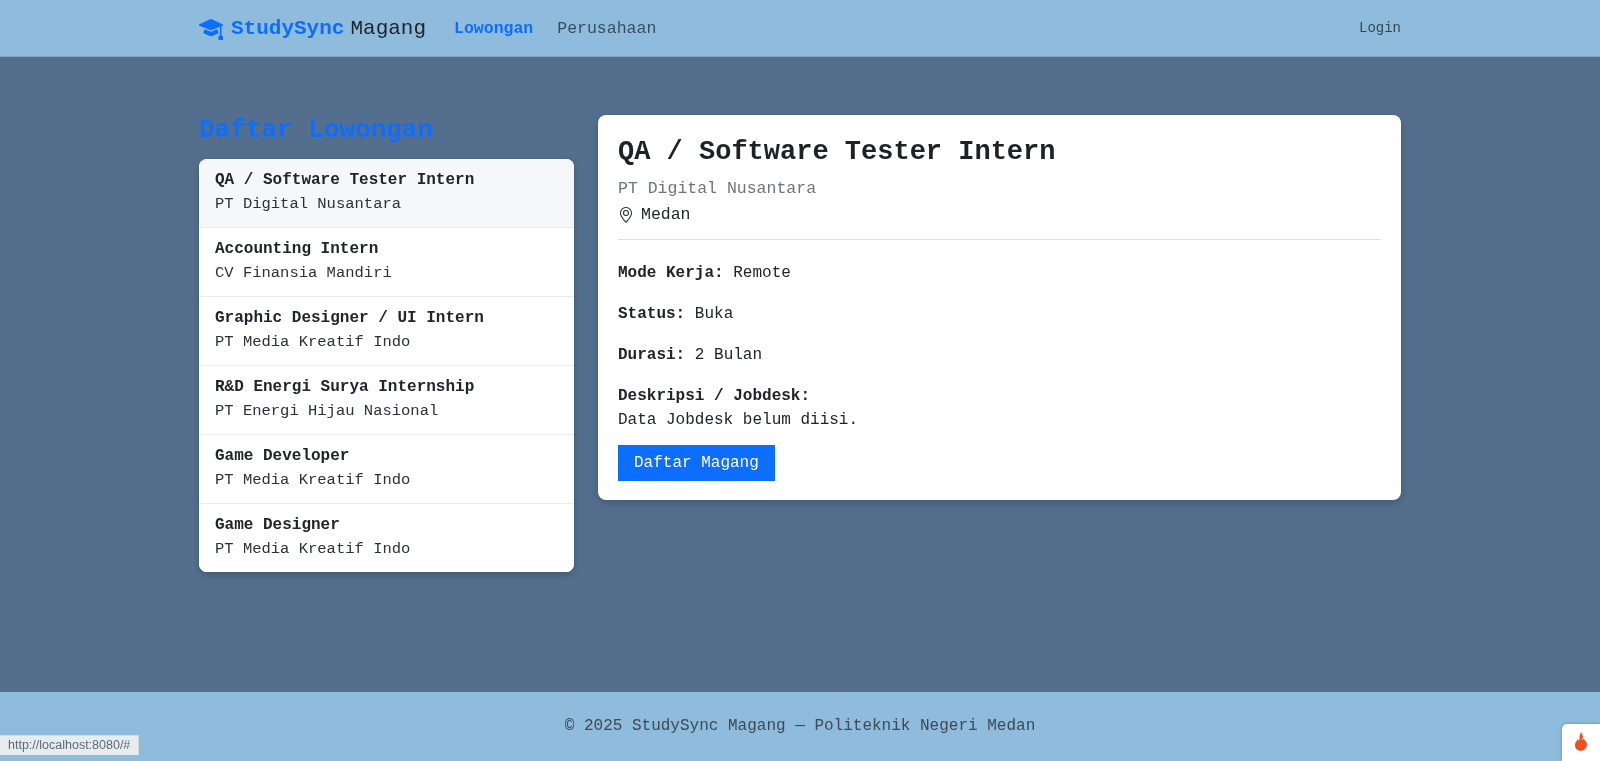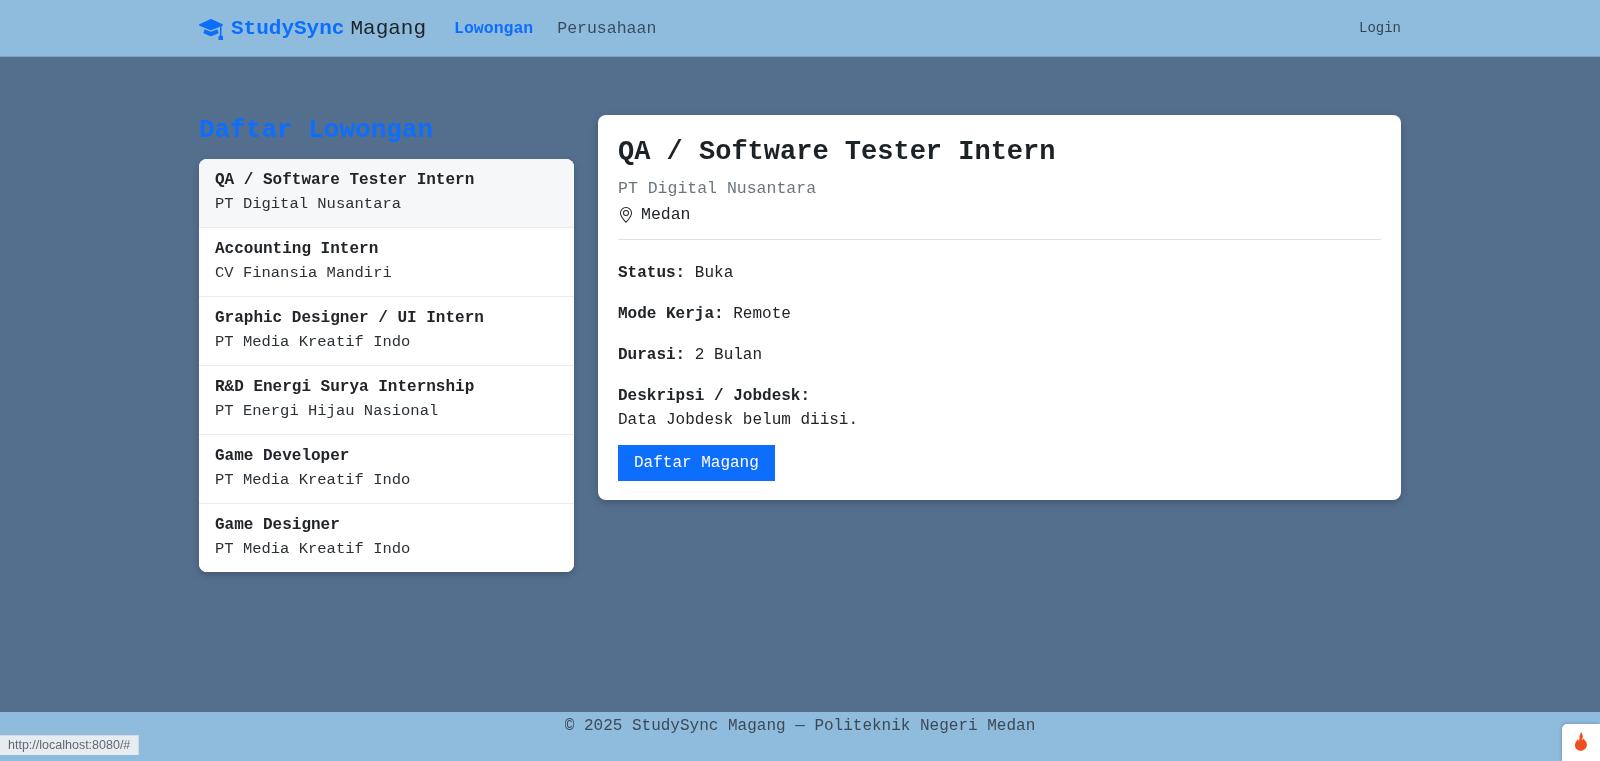--- a/index.html
+++ b/index.html
@@ -109,21 +109,21 @@
     padding: 8px 15px;
     font-size: 16px; font-family: inherit;
     cursor: pointer;
   }
 
   
   footer {
     flex: 0 0 auto;
     background: #8fbbdd;
     text-align: center;
-    padding: 5px 0 26px;
+    padding: 25px 0 26px;
     color: #3d4a56;
     font-size: 16px;
   }
 
   
   .status-tooltip {
     position: fixed; left: 0; bottom: 6px;
     background: #e7ecf1;
     border: 1px solid #d4dae0; border-left: none; border-bottom: none;
     color: #5d6a75;
@@ -214,22 +214,22 @@
             <span style="display:flex;">
               <svg width="16" height="16" viewBox="0 0 16 16" fill="#212529" xmlns="http://www.w3.org/2000/svg">
                 <path d="M12.166 8.94c-.524 1.062-1.234 2.12-1.96 3.07A31.493 31.493 0 0 1 8 14.58a31.481 31.481 0 0 1-2.206-2.57c-.726-.95-1.436-2.008-1.96-3.07C3.304 7.867 3 6.862 3 6a5 5 0 0 1 10 0c0 .862-.305 1.867-.834 2.94zM8 16s6-5.686 6-10A6 6 0 0 0 2 6c0 4.314 6 10 6 10z"></path>
                 <path d="M8 8a2 2 0 1 1 0-4 2 2 0 0 1 0 4zm0 1a3 3 0 1 0 0-6 3 3 0 0 0 0 6z"></path>
               </svg>
             </span>
             <span>Medan</span>
           </div>
           <hr class="divider">
 
+          <p class="field"><b>Mode Kerja:</b> <span>Remote</span></p>
           <p class="field"><b>Status:</b> <span>Buka</span></p>
-          <p class="field"><b>Mode Kerja:</b> <span>Remote</span></p>
           <p class="field"><b>Durasi:</b> <span>2 Bulan</span></p>
 
           <p class="desc-label">Deskripsi / Jobdesk:</p>
           <p class="desc-text">Data Jobdesk belum diisi.</p>
 
           <button class="apply-btn">Daftar Magang</button>
         </div>
       </div>
 
     </div>

